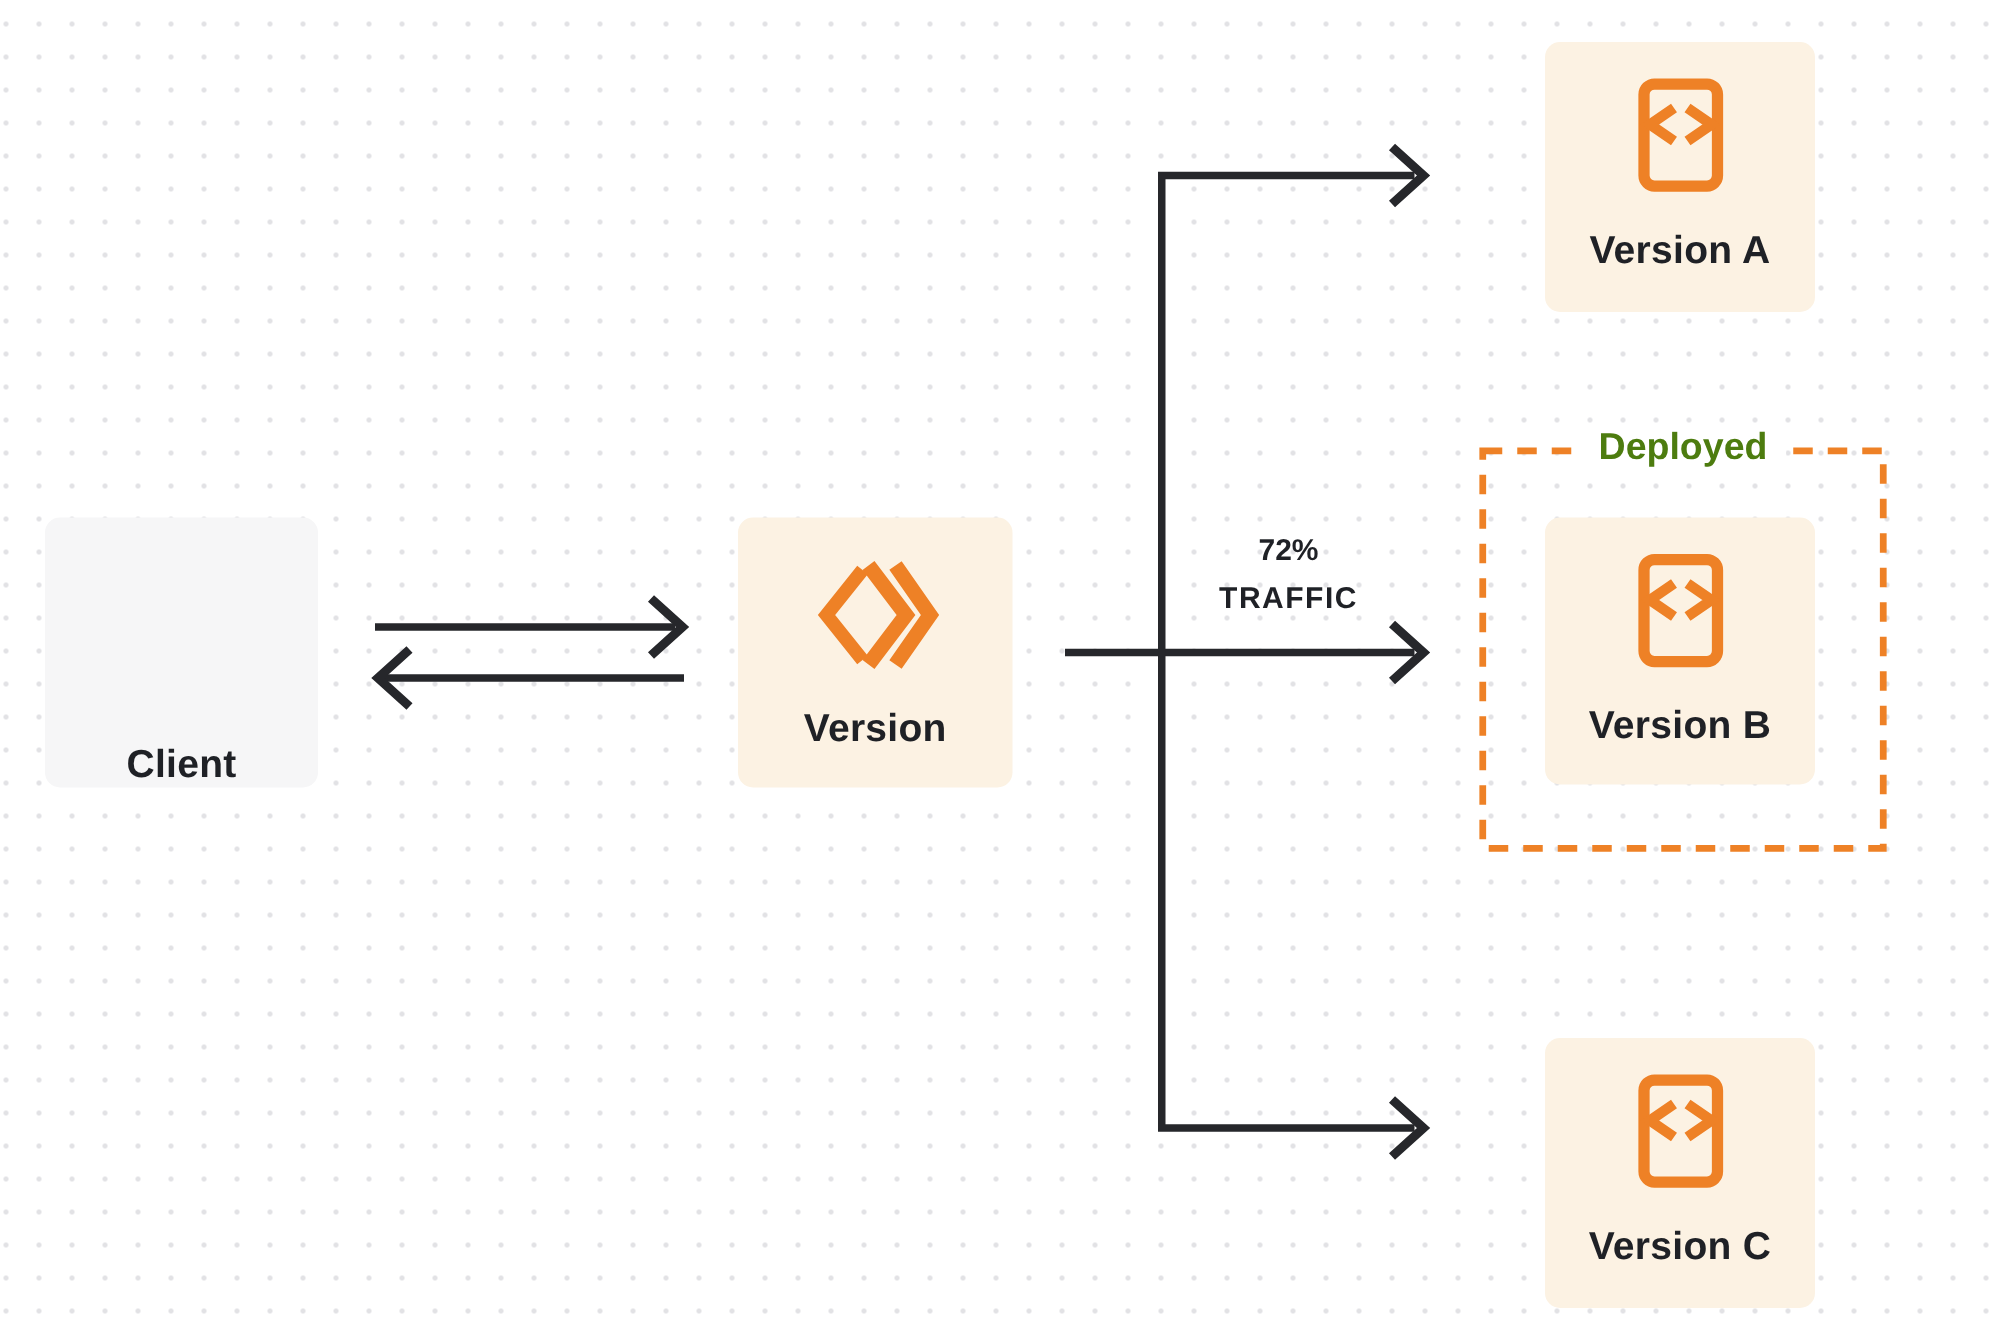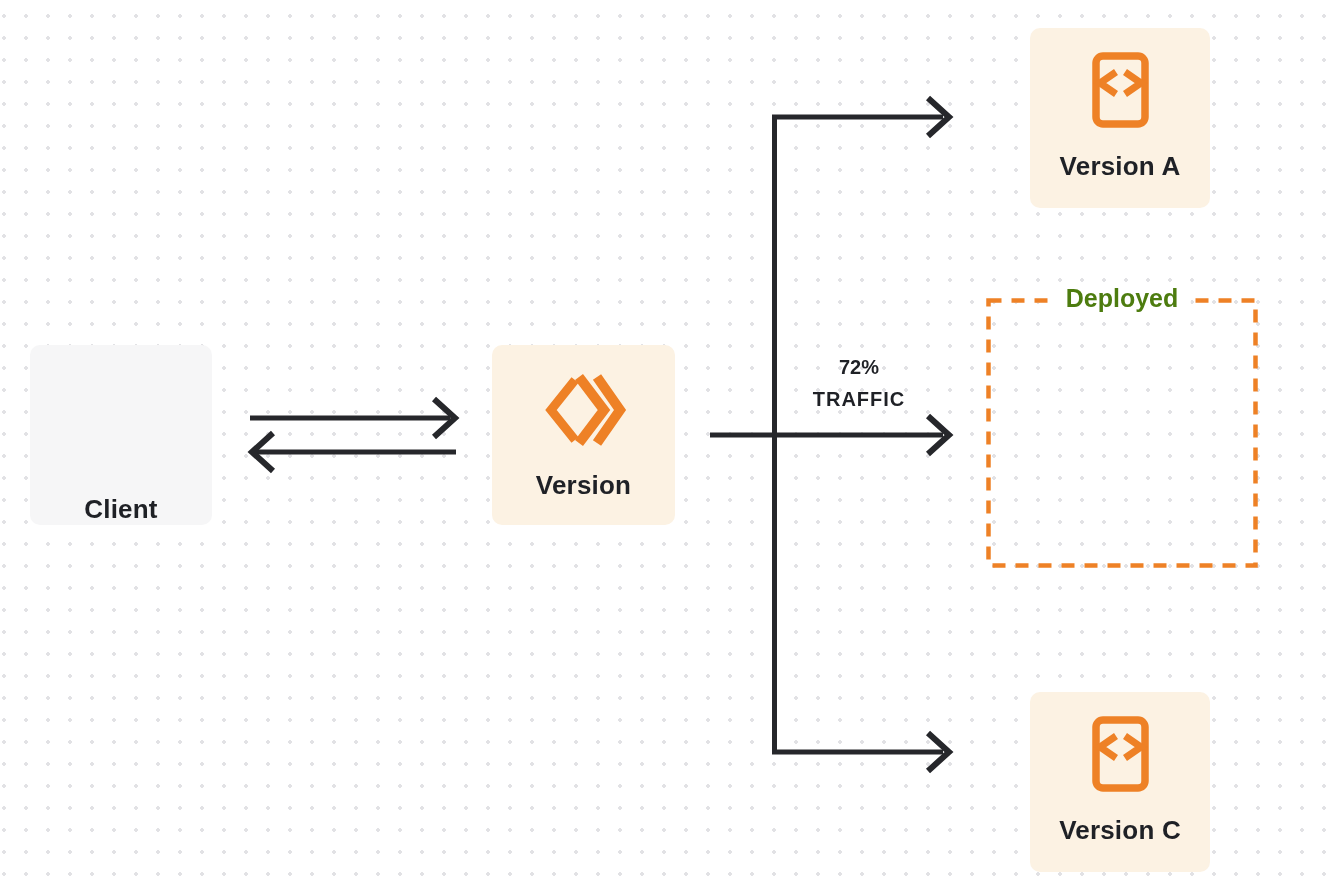--- a/index.html
+++ b/index.html
@@ -170,20 +170,28 @@
     <div class="node-label">Version A</div>
   </div>
 
   <div class="deployed-group">
     <svg class="deployed-border" width="272" height="270" viewBox="0 0 272 270">
       <rect x="2.5" y="2.5" width="267" height="265"></rect>
     </svg>
     <div class="deployed-label">Deployed</div>
   </div>
 
+  <div class="node node-version node-version-b">
+    <svg class="code-icon" width="57" height="76" viewBox="0 0 57 76">
+      <rect x="4" y="4" width="49" height="68" rx="7" stroke-width="7.5"></rect>
+      <polyline points="24,20 8,31 24,42" stroke-width="7"></polyline>
+      <polyline points="33,20 49,31 33,42" stroke-width="7"></polyline>
+    </svg>
+    <div class="node-label">Version B</div>
+  </div>
 
   <div class="node node-version node-version-c">
     <svg class="code-icon" width="57" height="76" viewBox="0 0 57 76">
       <rect x="4" y="4" width="49" height="68" rx="7" stroke-width="7.5"></rect>
       <polyline points="24,20 8,31 24,42" stroke-width="7"></polyline>
       <polyline points="33,20 49,31 33,42" stroke-width="7"></polyline>
     </svg>
     <div class="node-label">Version C</div>
   </div>
 

